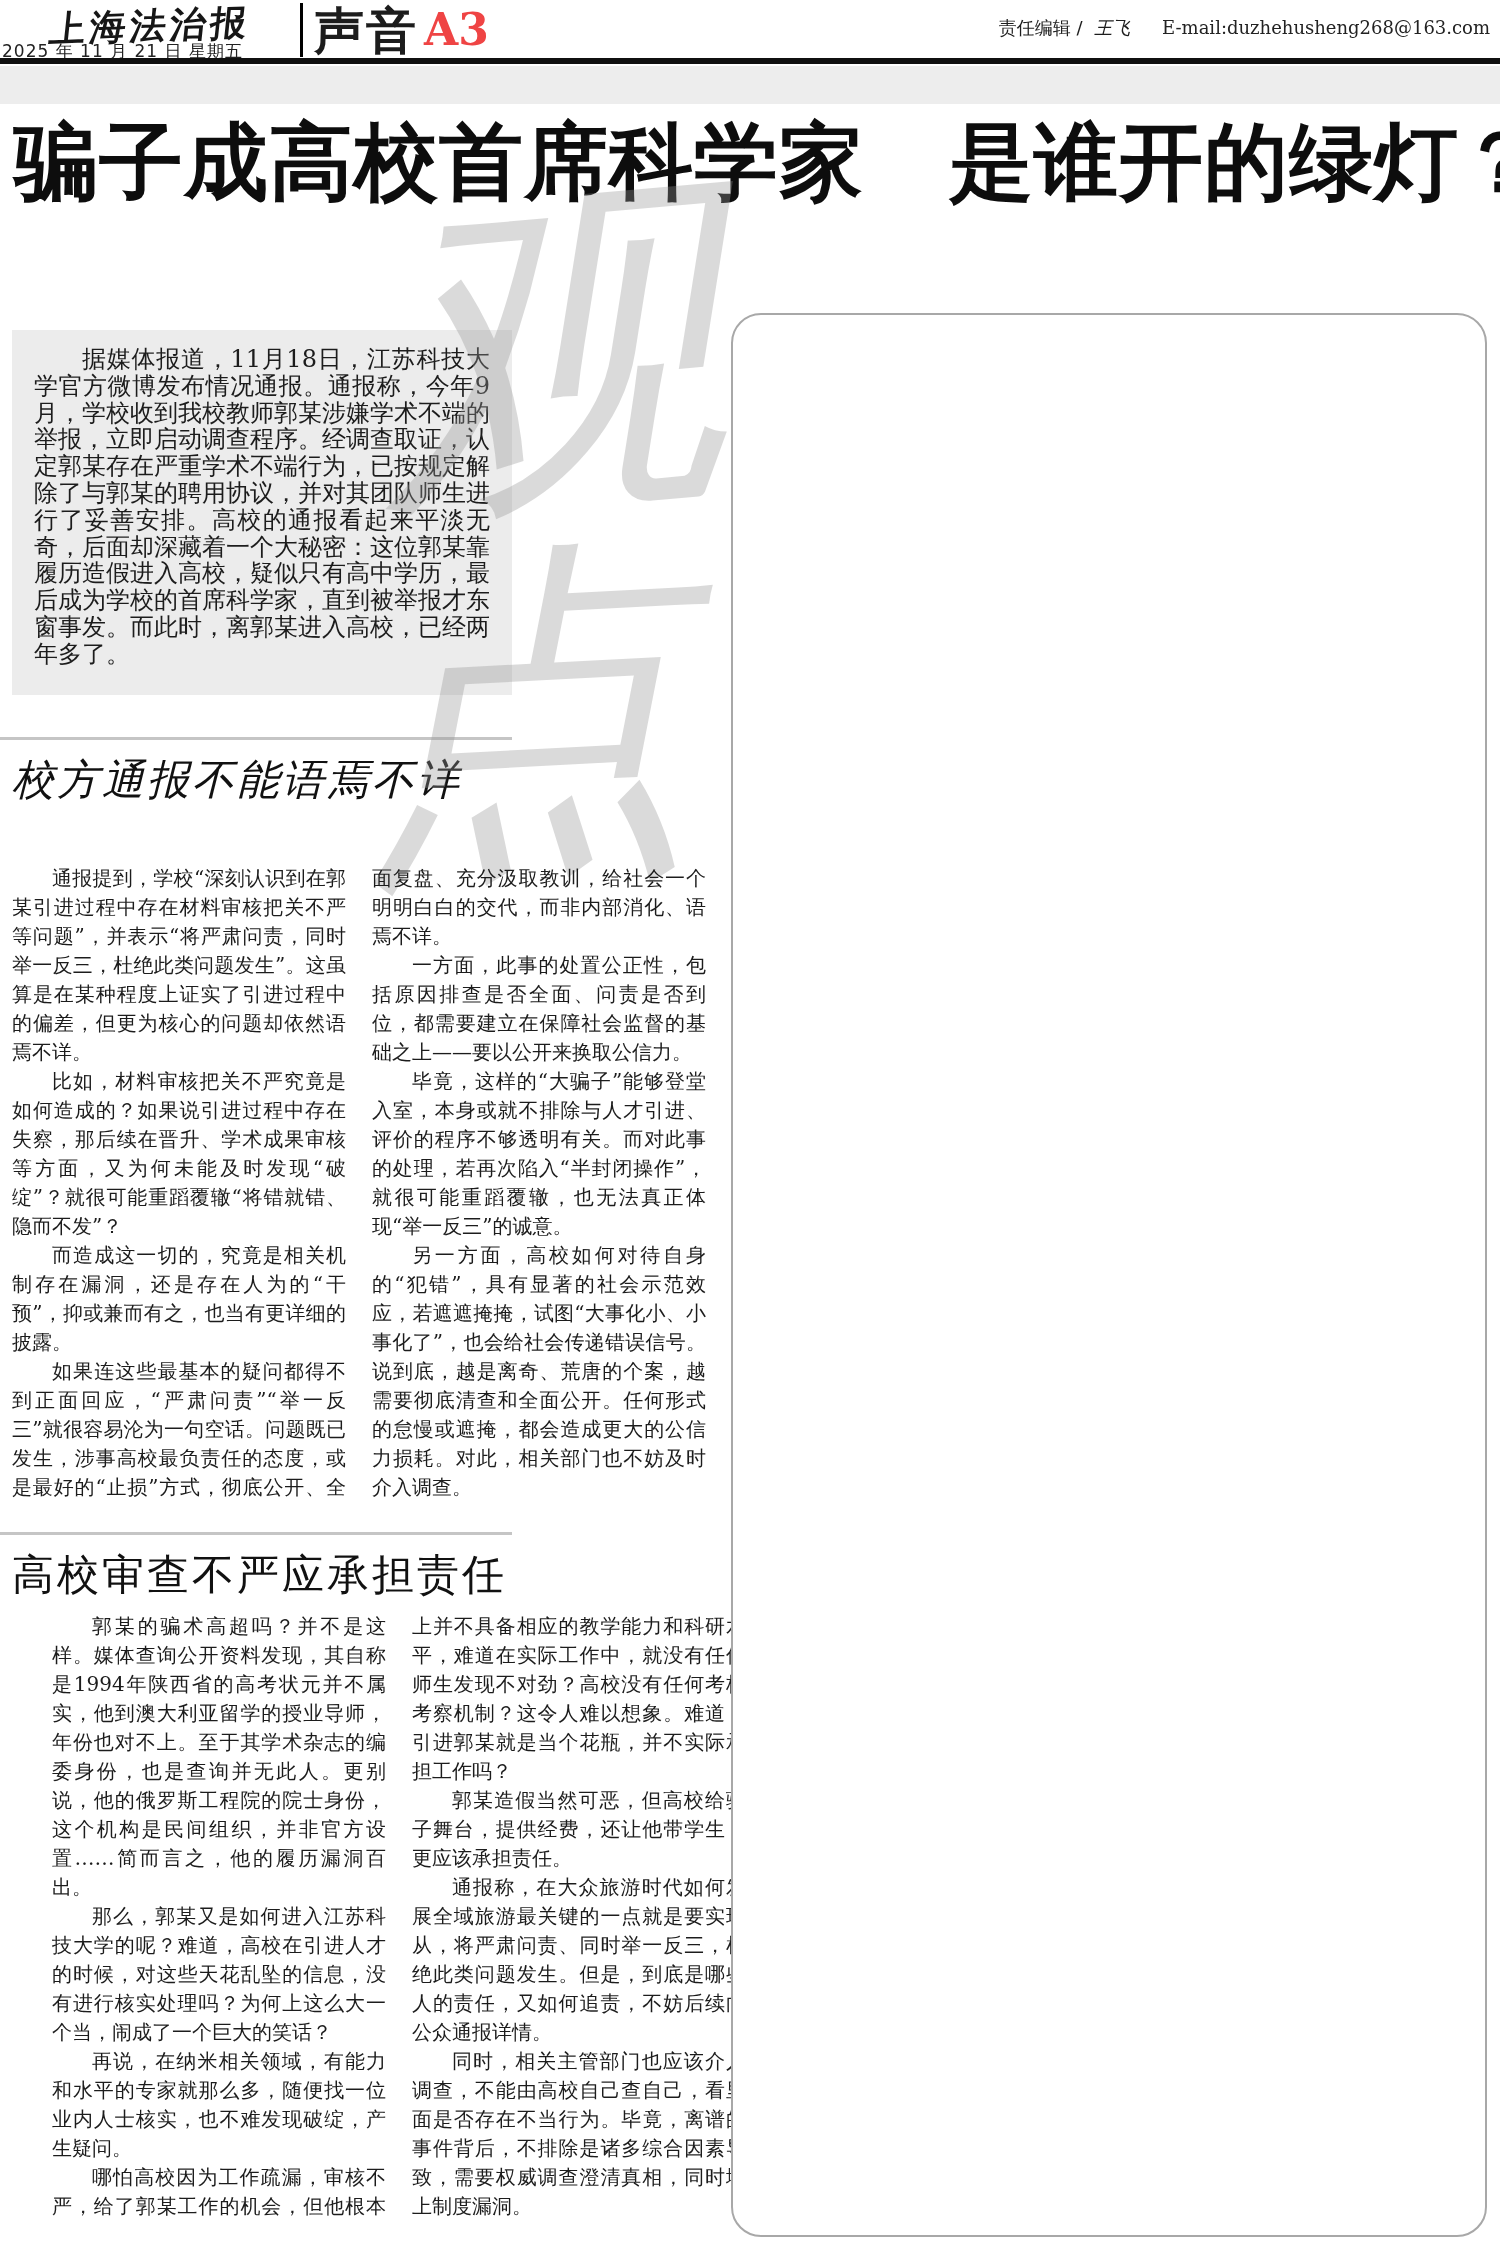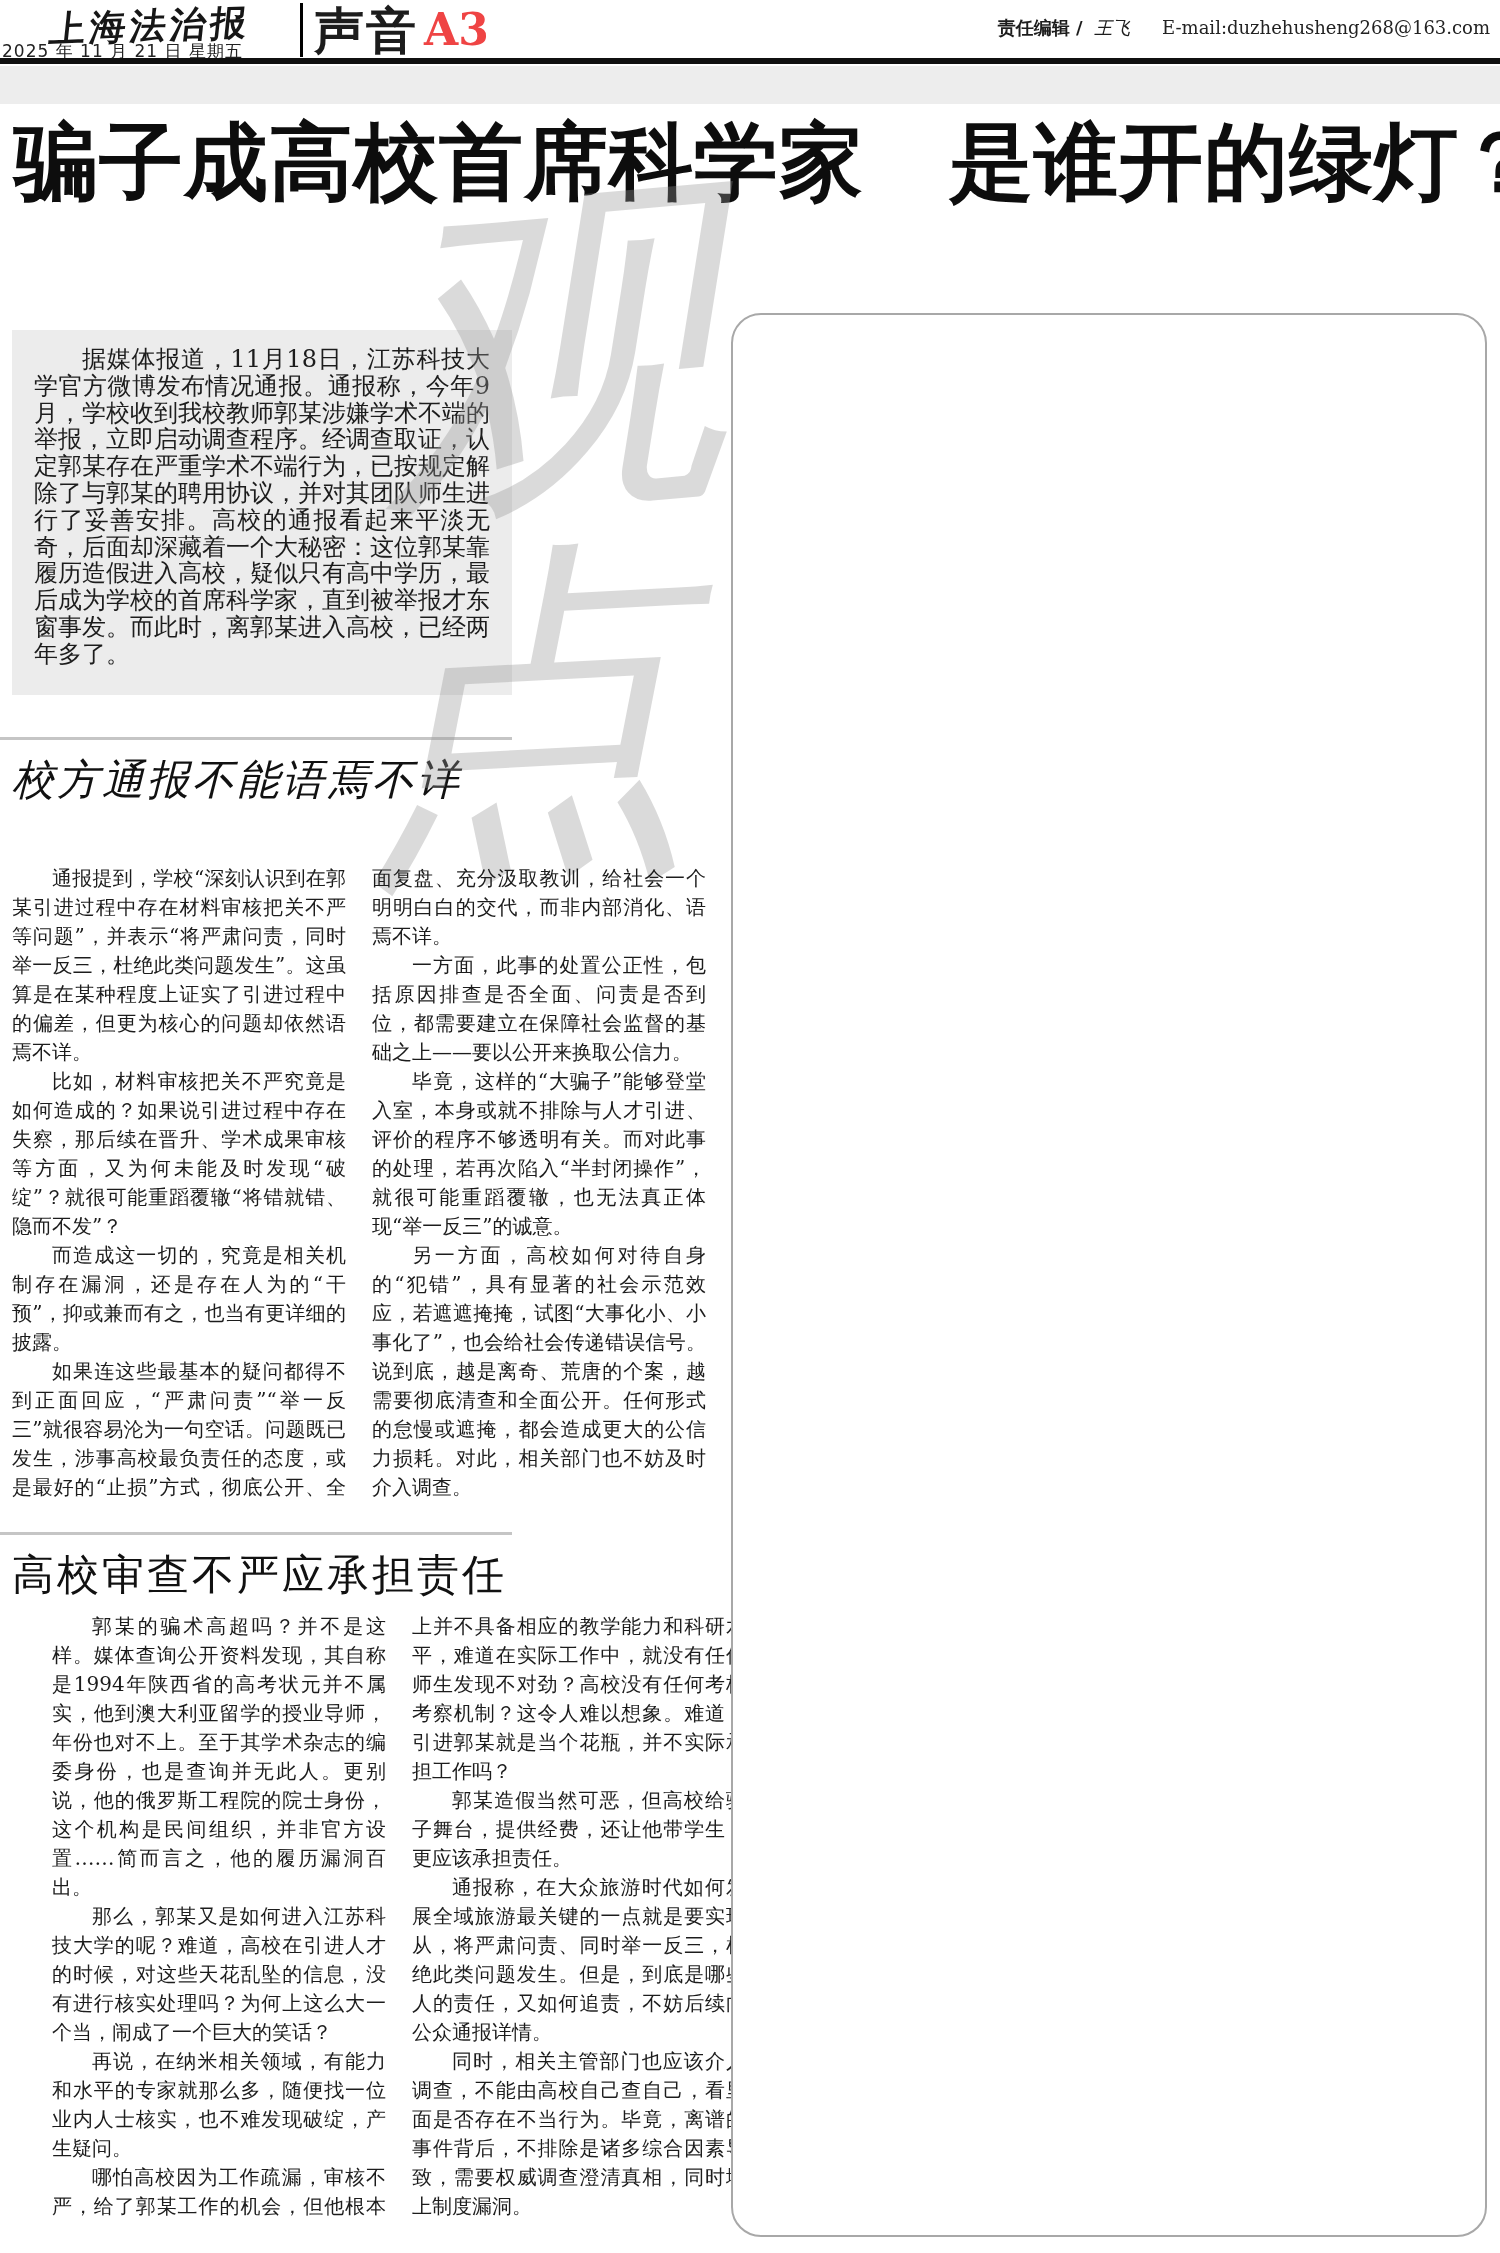--- a/index.html
+++ b/index.html
@@ -8,21 +8,21 @@
   .abs{position:absolute;}
   
   .topband{left:0;top:66px;width:1500px;height:38px;background:#ededed;}
   .masthead{left:50px;top:2px;font-size:36px;font-weight:bold;letter-spacing:4px;
             transform:skewX(-8deg) rotate(-2deg);color:#161616;}
   .issue-date{left:2px;top:40px;font-size:17px;font-family:"DejaVu Sans",sans-serif;letter-spacing:1px;color:#222;}
   .hdr-divider{left:300px;top:3px;width:3px;height:54px;background:#000;}
   .section-title{left:314px;top:-2px;font-size:50px;font-weight:700;font-family:"DejaVu Sans",sans-serif;letter-spacing:2px;}
   .page-no{left:424px;top:4px;font-size:44px;color:#ef4444;font-weight:bold;}
   .editor-line{right:10px;top:16px;font-size:18px;white-space:nowrap;}
-  .editor-label{font-family:"DejaVu Sans",sans-serif;font-weight:700;}
+  .editor-label{font-family:"DejaVu Sans",sans-serif;font-weight:400;}
   .editor-name{font-style:italic;margin-left:6px;}
   .email{margin-left:26px;color:#222;}
   .black-bar{left:0;top:58px;width:1500px;height:6px;background:#101010;}
   
   .headline{left:14px;top:106px;width:1480px;font-size:84px;font-weight:bold;
             letter-spacing:1px;white-space:nowrap;color:#0d0d0d;}
   
   .wm{z-index:1;font-size:345px;line-height:1;color:rgba(150,150,150,.35);
       font-style:italic;pointer-events:none;}
   .wm1{left:375px;top:180px;transform:rotate(-5deg);}

